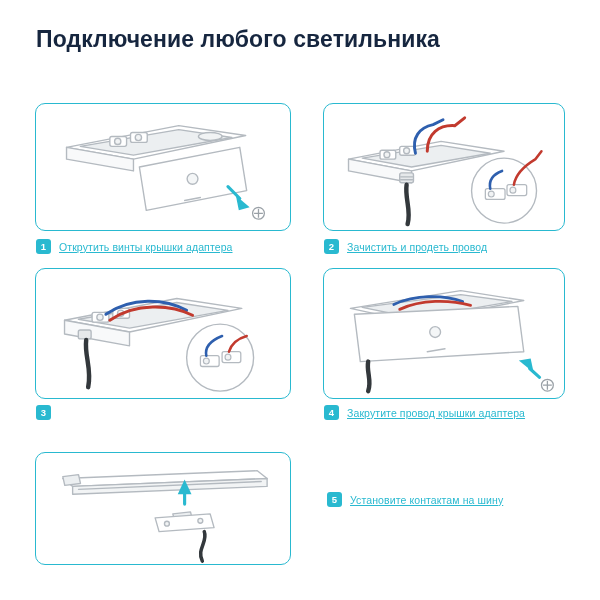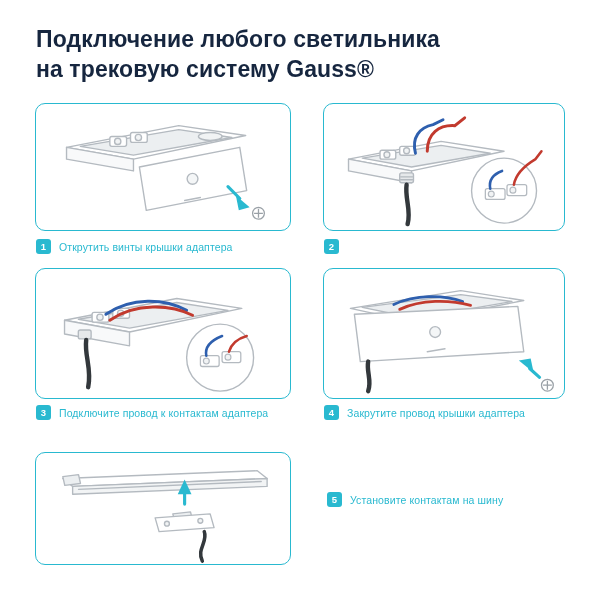--- a/index.html
+++ b/index.html
@@ -30,36 +30,35 @@
   #panel-5{left:35px;top:452px;width:256px;height:113px;}
 
   .step{
     position:absolute;display:flex;align-items:center;gap:8px;white-space:nowrap;
   }
   .badge{
     width:15px;height:15px;border-radius:3px;background:#29b9d0;
     color:#ffffff;font-size:9.5px;font-weight:bold;
     display:flex;align-items:center;justify-content:center;flex:0 0 auto;
   }
-  .step-label{color:#29b9d0;font-size:10.5px;letter-spacing:.1px;}
+  .step-label{color:#29b9d0;font-size:10.5px;letter-spacing:.1px;text-decoration:underline;}
 
   #step-1{left:36px;top:239px;}
   #step-2{left:324px;top:239px;}
   #step-3{left:36px;top:405px;}
   #step-4{left:324px;top:405px;}
   #step-5{left:327px;top:492px;}
 </style>
 </head>
 <body>
 
 <div class="canvas">
 
   <div class="title">
     <div>Подключение любого светильника</div>
-    <div>на трековую систему Gauss®</div>
   </div>
 
   <div class="panel" id="panel-1">
     <svg viewBox="0 0 256 128">
       <g stroke="#b4bac0" stroke-width="1.4" fill="#ffffff" stroke-linejoin="round" stroke-linecap="round">
         <polygon points="30,44 144,22 212,32 98,56"></polygon>
         <polygon points="44,43 144,26 198,34 98,52" fill="#eceff1"></polygon>
         <polygon points="30,44 98,56 98,68 30,56" fill="#f8f9fa"></polygon>
         <rect x="74" y="33" width="17" height="10" rx="2"></rect>
         <circle cx="82" cy="38" r="3.2" fill="#f1f3f4"></circle>
@@ -184,25 +183,25 @@
     </svg>
   </div>
 
   <div class="step" id="step-1">
     <div class="badge">1</div>
     <div class="step-label">Открутить винты крышки адаптера</div>
   </div>
 
   <div class="step" id="step-2">
     <div class="badge">2</div>
+    <div class="step-label">Зачистить и продеть провод</div>
   </div>
 
   <div class="step" id="step-3">
     <div class="badge">3</div>
-    <div class="step-label">Подключите провод к контактам адаптера</div>
   </div>
 
   <div class="step" id="step-4">
     <div class="badge">4</div>
     <div class="step-label">Закрутите провод крышки адаптера</div>
   </div>
 
   <div class="step" id="step-5">
     <div class="badge">5</div>
     <div class="step-label">Установите контактам на шину</div>

